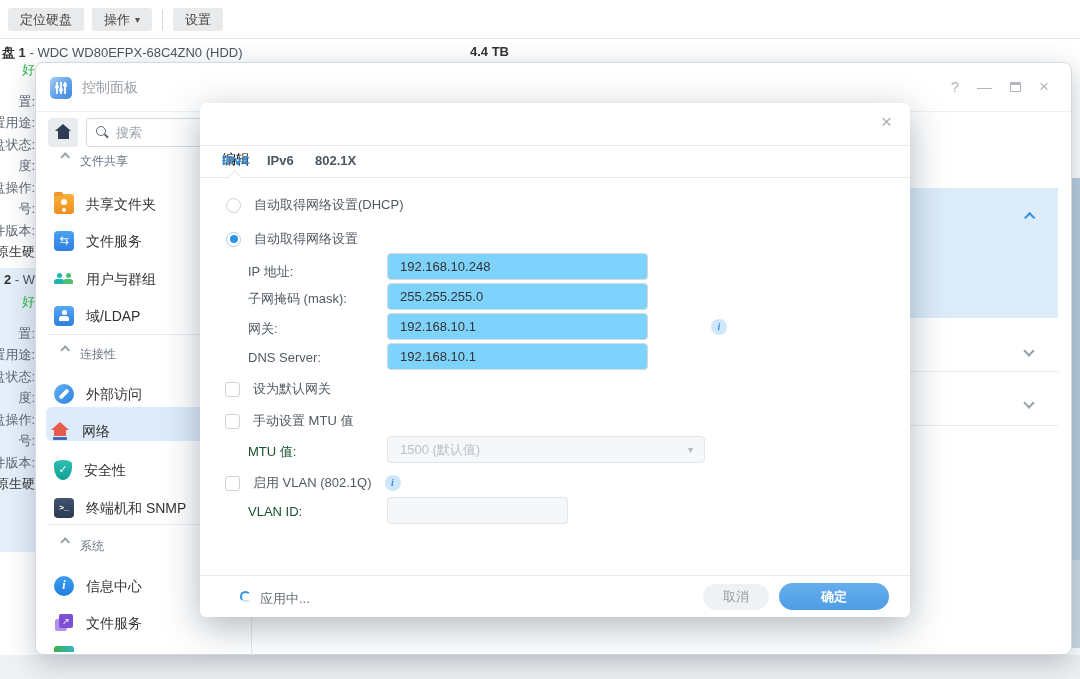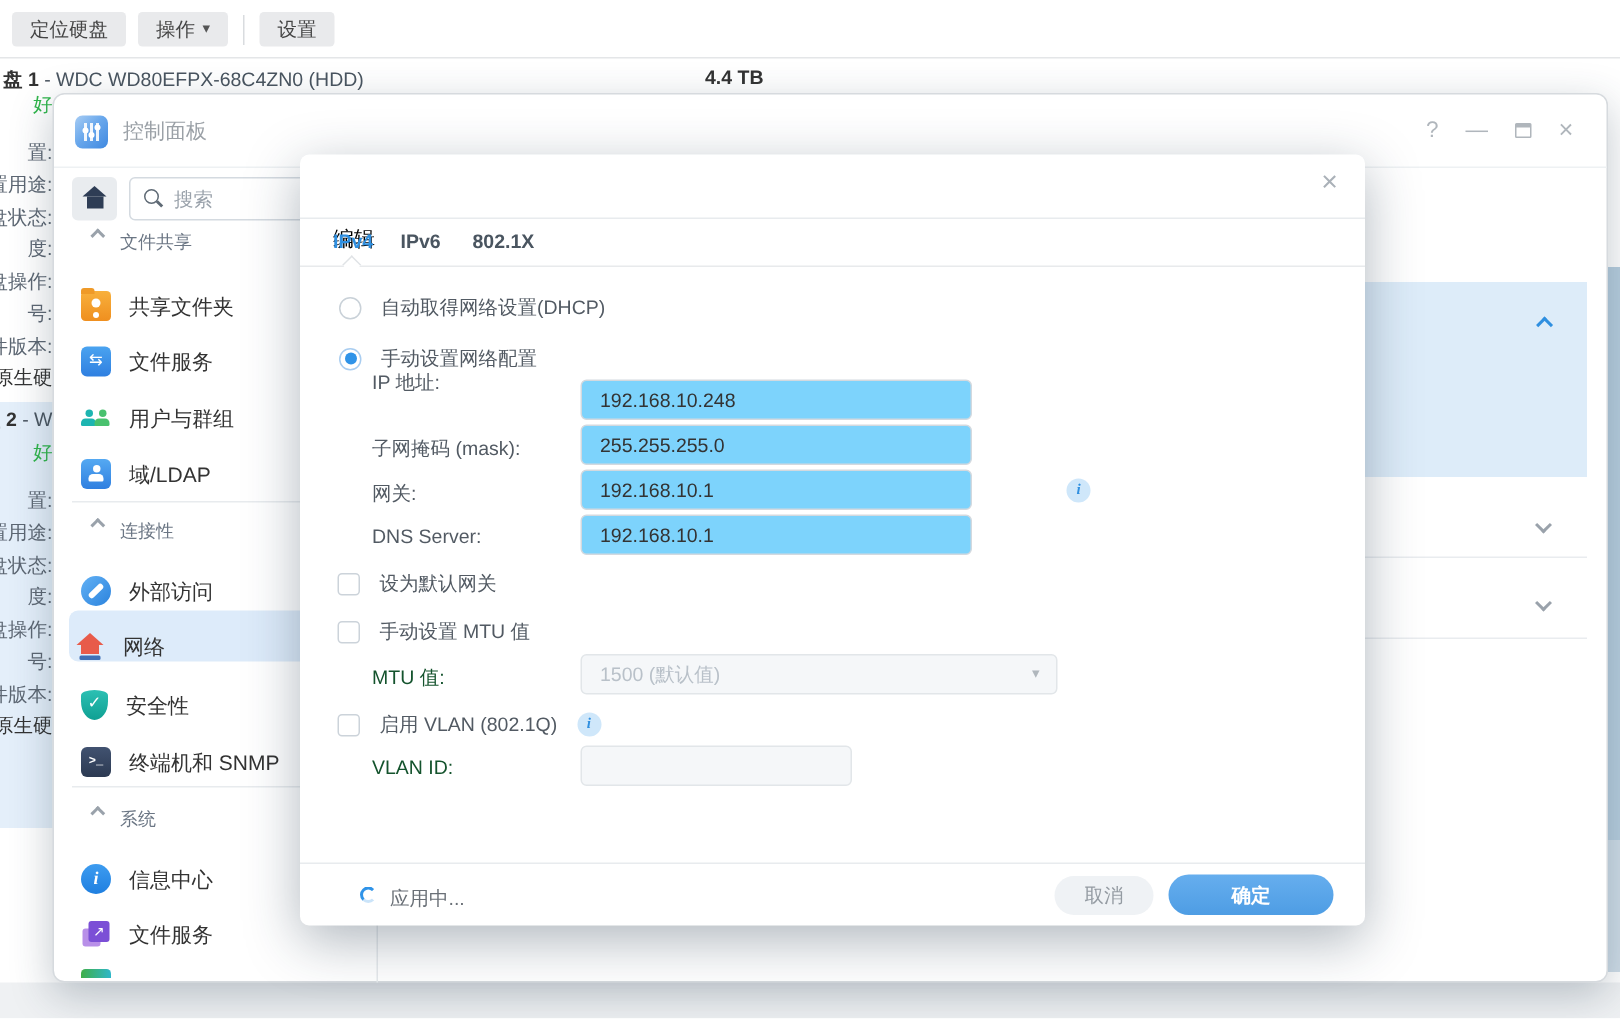--- a/index.html
+++ b/index.html
@@ -300,24 +300,24 @@
     <span class="tab" style="left:115px">802.1X</span>
     <div class="tab-line"></div>
     <span class="tab-notch"></span>
 
     <div class="radio-row" style="top:93px">
       <span class="radio"></span>
       <span class="ctl-label">自动取得网络设置(DHCP)</span>
     </div>
     <div class="radio-row" style="top:127px">
       <span class="radio on"></span>
-      <span class="ctl-label">手动设置网络配置</span>
-    </div>
-
-    <span class="frm-label" style="top:143px">IP 地址:</span>
+      <span class="ctl-label">自动取得网络设置</span>
+    </div>
+
+    <span class="frm-label" style="top:160px">IP 地址:</span>
     <input class="frm-input" style="top: 150px;" value="192.168.10.248">
     <span class="frm-label" style="top:187px">子网掩码 (mask):</span>
     <input class="frm-input" style="top: 180px;" value="255.255.255.0">
     <span class="frm-label" style="top:217px">网关:</span>
     <input class="frm-input" style="top: 210px;" value="192.168.10.1">
     <span class="info-badge info-abs" style="left:511px; top:216px">i</span>
     <span class="frm-label" style="top:247px">DNS Server:</span>
     <input class="frm-input" style="top: 240px;" value="192.168.10.1">
 
     <div class="check-row" style="top:277px">

